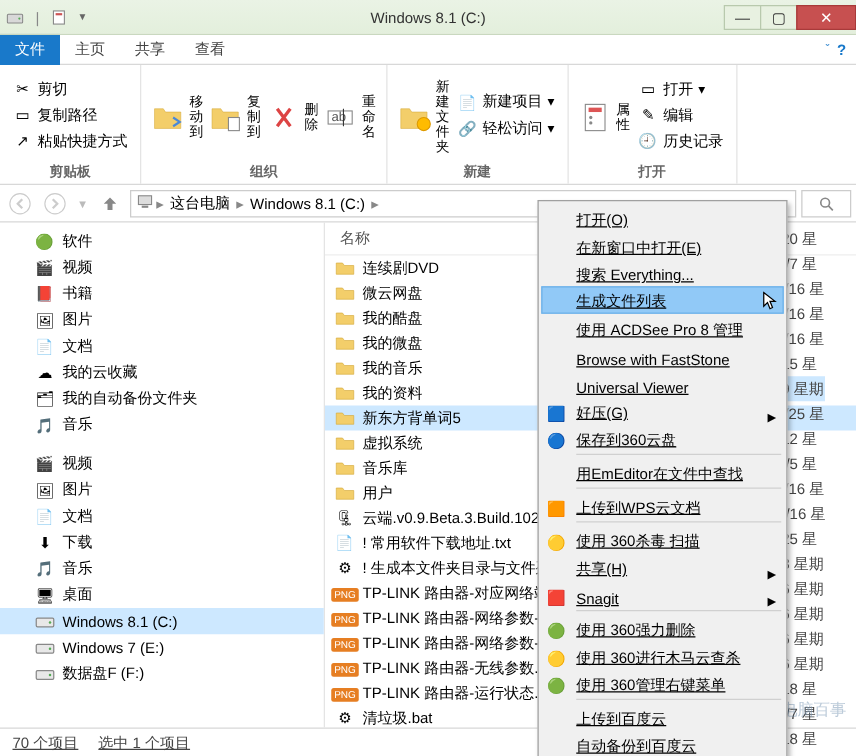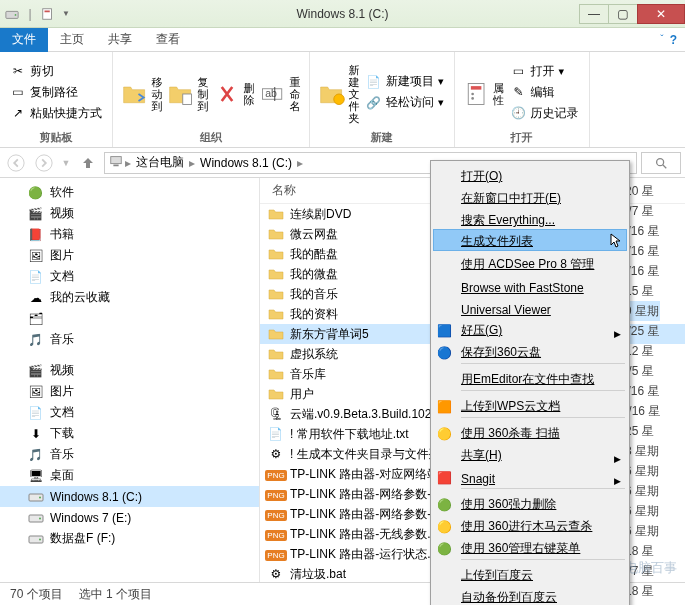--- a/index.html
+++ b/index.html
@@ -46,21 +46,21 @@
 .tree-spacer { height: 10px; }
 
 .content { flex: 1; overflow-y: auto; position: relative; }
 .content-header { display: flex; padding: 2px 8px; color: #555; font-size: 11px; border-bottom: 1px solid #eee; }
 .content-header .col { padding: 2px 4px; }
 .file-item { display: flex; align-items: center; height: 20px; padding-left: 8px; gap: 6px; cursor: pointer; }
 .file-item.sel { background: #cde8ff; }
 .file-item .fico { width: 16px; height: 16px; display: flex; align-items: center; justify-content: center; }
 .file-item .fname { white-space: nowrap; overflow: hidden; }
 
-.statusbar { height: 23px; border-top: 1px solid #d8d8d8; display: flex; align-items: center; padding: 0 10px; gap: 16px; color: #444; }
+.statusbar { height: 23px; border-top: 1px solid #d8d8d8; display: flex; align-items: center; padding: 0 10px; gap: 16px; color: #444; text-decoration: underline; }
 
 .ctxmenu { position: absolute; left: 430px; top: 160px; width: 200px; background: #f0f0f0; border: 1px solid #a0a0a0; box-shadow: 2px 2px 4px rgba(0,0,0,0.3); z-index: 100; padding: 2px; }
 .ctx-item { display: flex; align-items: flex-end; height: 22px; padding: 0 20px 0 28px; position: relative; cursor: pointer; text-decoration: underline; }
 .ctx-item.hov { background: #91c9f7; border: 1px solid #6bb0e8; height: 22px; padding: 0 19px 0 27px; }
 .ctx-item .cico { position: absolute; left: 4px; width: 16px; height: 16px; display: flex; align-items: center; justify-content: center; }
 .ctx-item .arrow { position: absolute; right: 6px; font-size: 9px; }
 .ctx-sep { height: 1px; background: #d0d0d0; margin: 2px 2px 2px 28px; }
 
 .dates-col { position: absolute; left: 605px; top: 161px; font-size: 11px; color: #444; line-height: 20px; white-space: nowrap; pointer-events: none; }
 
@@ -298,20 +298,21 @@
       <div class="tree-item ">
         <span class="ico">
           <span style="font-size:12px">☁</span>
         </span>
         <span>我的云收藏</span>
       </div>
       <div class="tree-item ">
         <span class="ico">
           <span style="font-size:12px">🗂</span>
         </span>
+        <span>我的自动备份文件夹</span>
       </div>
       <div class="tree-item ">
         <span class="ico">
           <span style="font-size:12px">🎵</span>
         </span>
         <span>音乐</span>
       </div>
       <div class="tree-spacer"></div>
       <div class="tree-item">
         <span class="ico">

